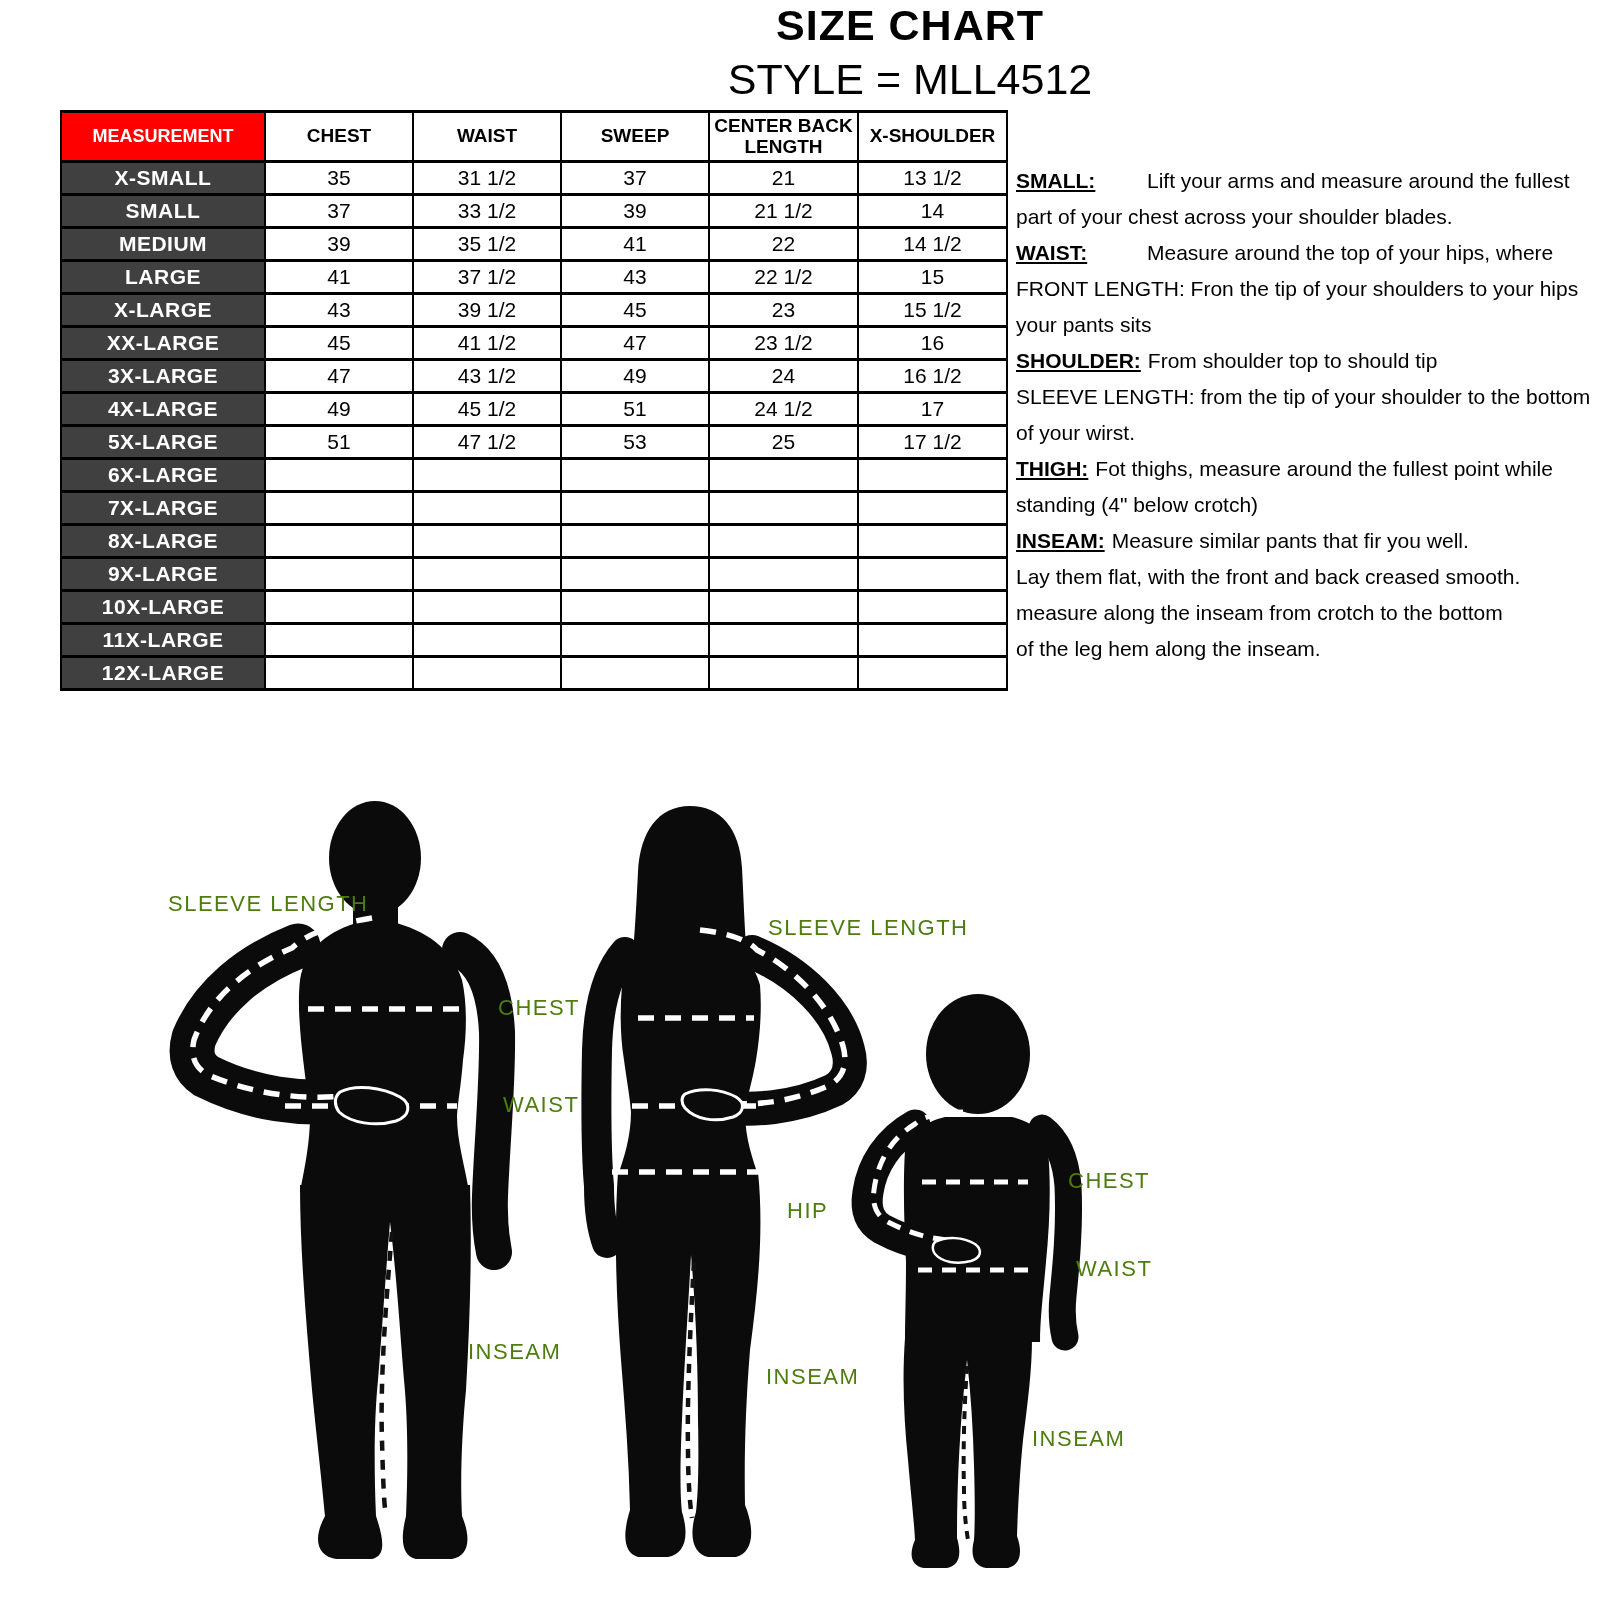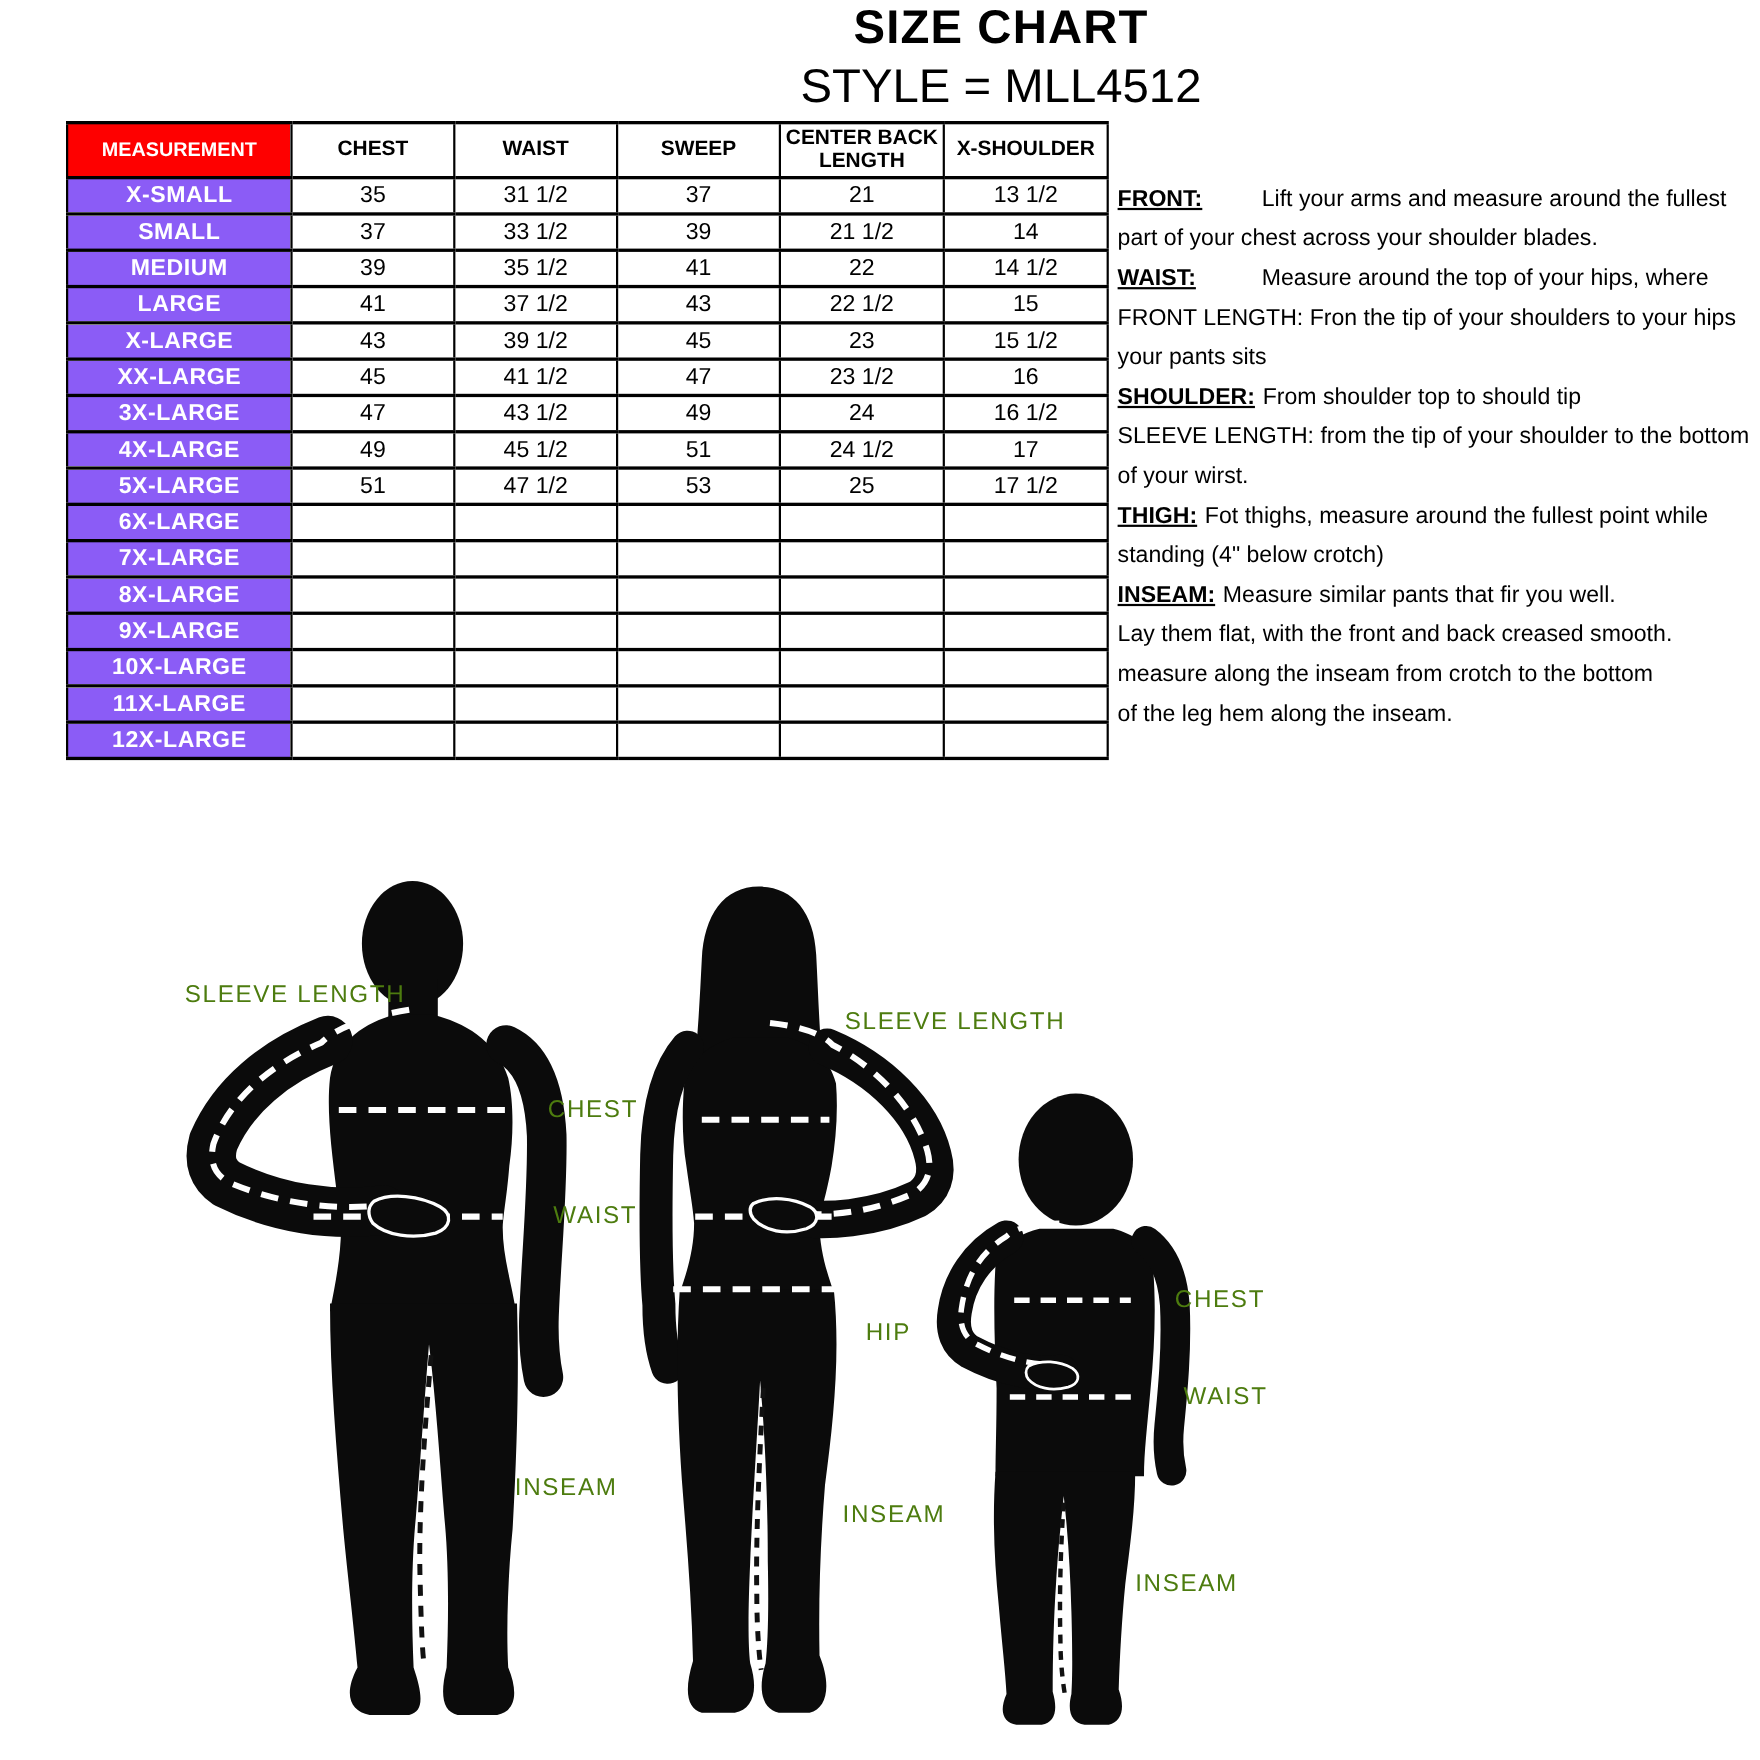--- a/index.html
+++ b/index.html
@@ -17,21 +17,21 @@
     border-collapse:collapse;table-layout:fixed;
   }
   .size-table th,.size-table td{
     border:2px solid #000;border-top-width:3px;border-bottom-width:3px;
     text-align:center;vertical-align:middle;padding:0;overflow:hidden;
   }
   .size-table thead th{height:47px;font-size:19px;font-weight:700;line-height:1.1;}
   .size-table thead th.mhead{background:#fe0000;color:#fff;font-size:18px;}
   .size-table tbody tr{height:33px;}
   .size-table tbody th.size-cell{
-    background:#8b5cf6;color:#fff;font-weight:700;font-size:21px;letter-spacing:0.5px;
+    background:#404040;color:#fff;font-weight:700;font-size:21px;letter-spacing:0.5px;
   }
   .size-table tbody td{font-size:21px;font-weight:400;}
   
   .instructions{position:absolute;left:1016px;top:163px;width:540px;}
   .iline{height:36px;line-height:36px;white-space:nowrap;font-size:21px;}
   .ilabel{font-weight:700;text-decoration:underline;}
   .ilabel.tab{display:inline-block;width:131px;text-decoration:underline;}
   .ilabel.pad{margin-right:7px;}
   
   .diagram{position:absolute;left:0;top:760px;width:1600px;height:840px;}
@@ -193,21 +193,21 @@
         <td></td>
         <td></td>
         <td></td>
         <td></td>
         <td></td>
       </tr>
     </tbody>
 </table>
 
 <div class="instructions" id="instructions">
-    <div class="iline"><span class="ilabel tab">FRONT:</span><span>Lift your arms and measure around the fullest</span></div>
+    <div class="iline"><span class="ilabel tab">SMALL:</span><span>Lift your arms and measure around the fullest</span></div>
     <div class="iline"><span>part of your chest across your shoulder blades.</span></div>
     <div class="iline"><span class="ilabel tab">WAIST:</span><span>Measure around the top of  your hips, where</span></div>
     <div class="iline"><span>FRONT LENGTH: Fron the tip of your shoulders to your hips</span></div>
     <div class="iline"><span>your pants sits</span></div>
     <div class="iline"><span class="ilabel pad">SHOULDER:</span><span>From shoulder top to should tip</span></div>
     <div class="iline"><span>SLEEVE LENGTH: from the tip of your shoulder to the bottom</span></div>
     <div class="iline"><span>of your wirst.</span></div>
     <div class="iline"><span class="ilabel pad">THIGH:</span><span>Fot thighs, measure around the fullest point while</span></div>
     <div class="iline"><span>standing (4" below crotch)</span></div>
     <div class="iline"><span class="ilabel pad">INSEAM:</span><span>Measure similar pants that fir you well.</span></div>

